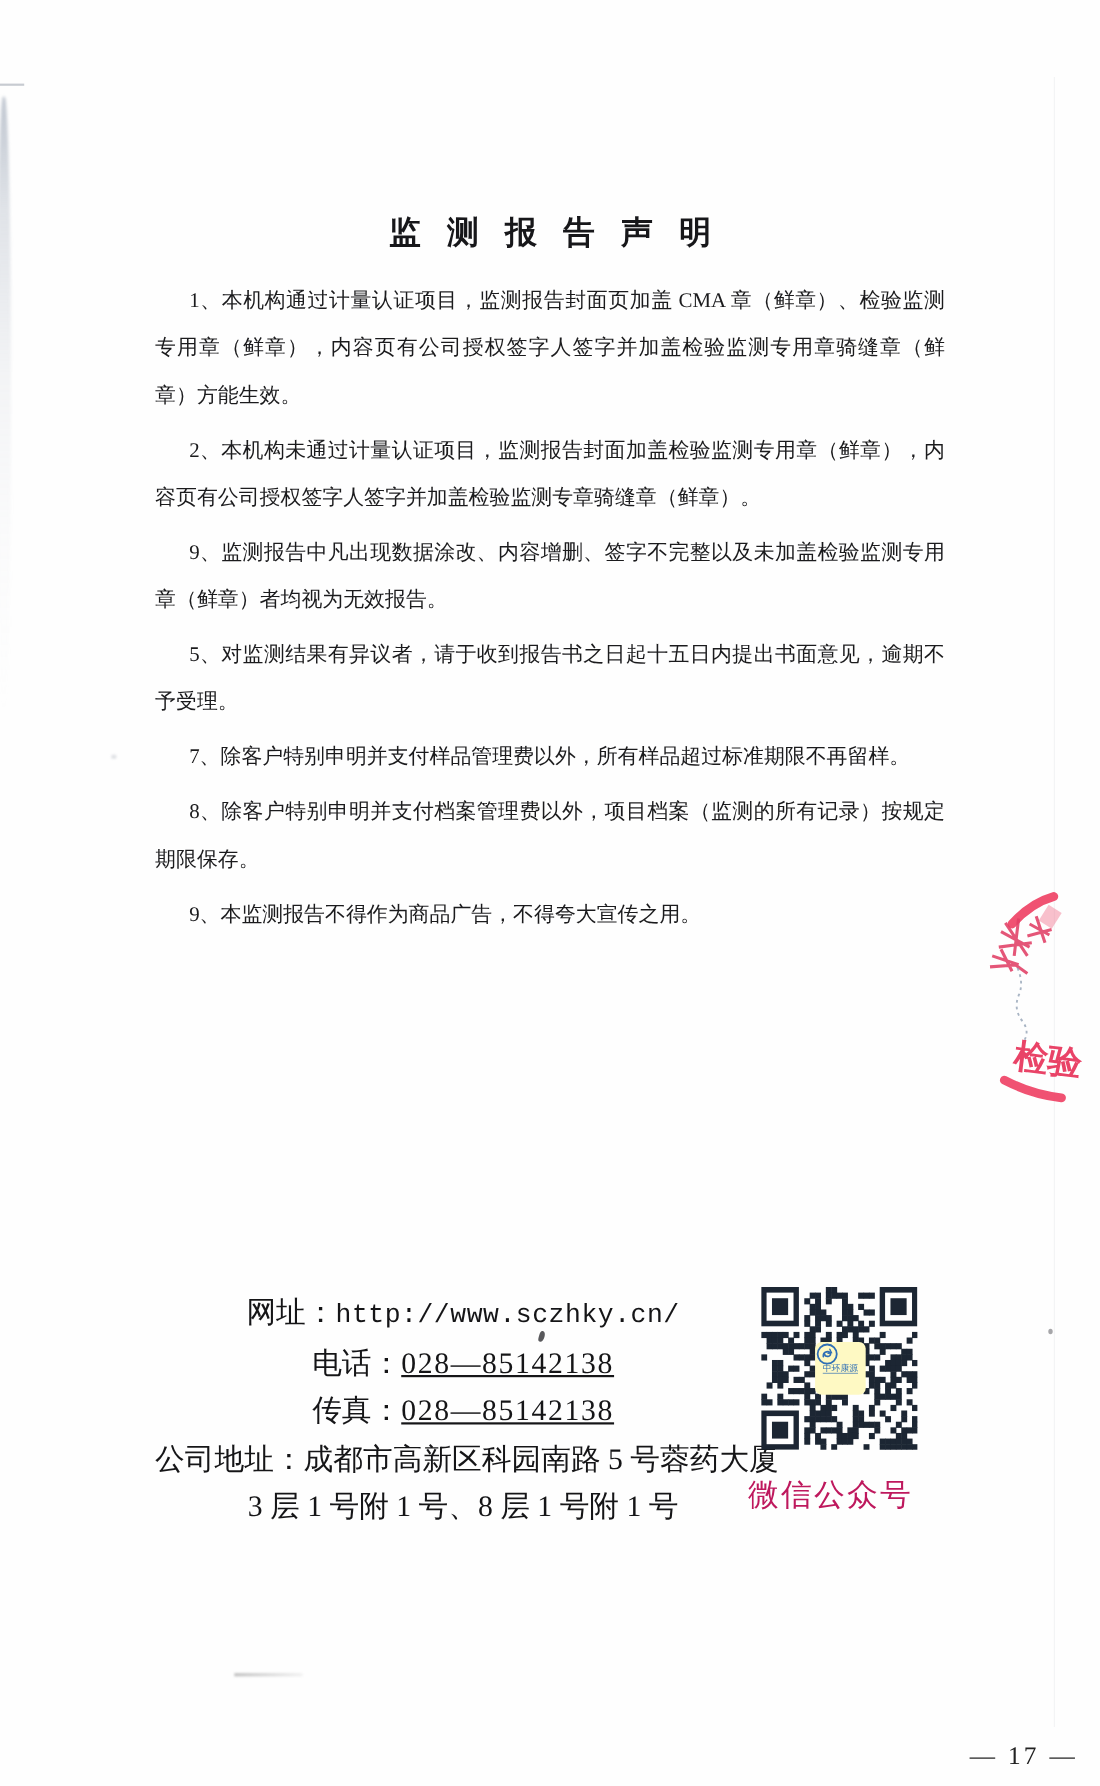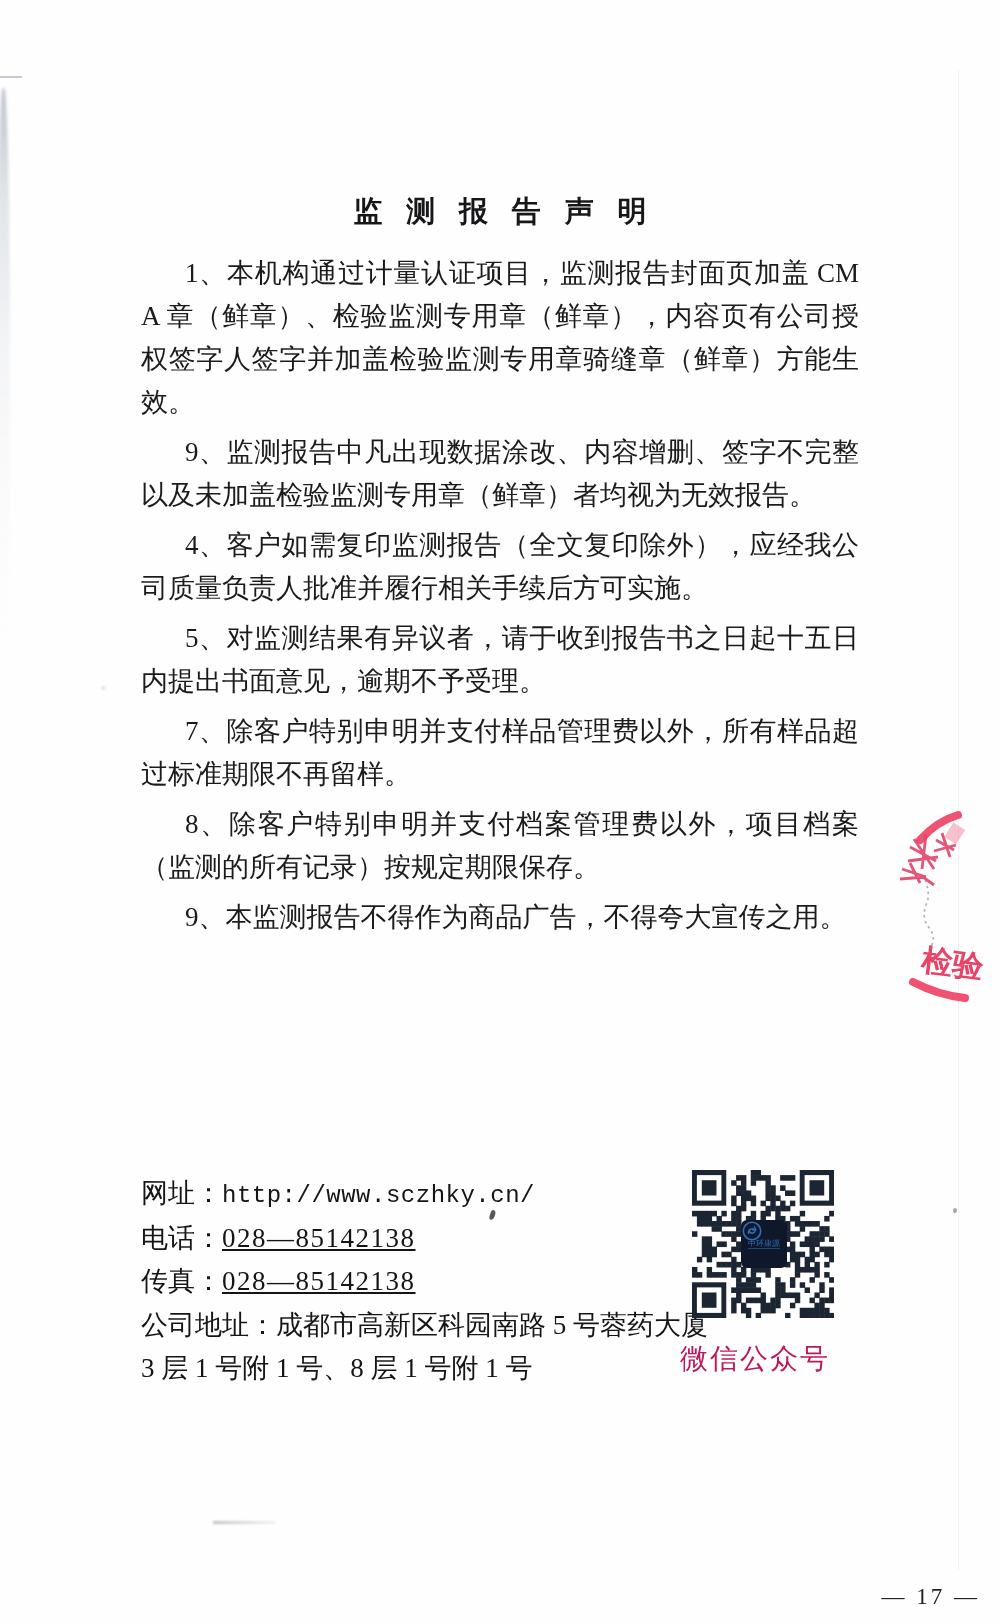--- a/index.html
+++ b/index.html
@@ -16,44 +16,44 @@
     position:absolute;left:141px;top:192px;width:718px;
     text-align:center;
     font-size:29px;font-weight:700;
     letter-spacing:0.82em;text-indent:0.82em; 
     color:#17171a;
     white-space:nowrap;
   }
   
   .statement{
     position:absolute;left:141px;top:252px;width:718px;
-    font-size:27px;line-height:43px;
+    font-size:19px;line-height:43px;
     text-align:justify;word-break:break-all;
     color:#1b1b1d;
   }
   .statement p{margin:0 0 7px 0;text-indent:1.63em;}
   
   .contact{
     position:absolute;left:141px;top:1172px;width:560px;
     font-size:27px;line-height:43.2px;color:#151517;
   }
-  .contact .row{white-space:nowrap;}
+  .contact .row{white-space:nowrap;text-align:center;}
   .contact .mono{
     font-family:"Liberation Mono","DejaVu Sans Mono",monospace;
     font-size:24px;letter-spacing:0.5px;
   }
   .contact .num{letter-spacing:1.5px;text-decoration:underline;}
   
   .qr{
     position:absolute;left:692px;top:1170px;width:142px;height:148px;
   }
   .qr svg{position:absolute;left:0;top:0;filter:blur(0.3px);}
   .qr-logo{
     position:absolute;left:49px;top:50px;width:46px;height:48px;
-    background:#0f172a;border-radius:6px;
+    background:#fef9c3;border-radius:6px;
     display:flex;flex-direction:column;align-items:center;justify-content:center;
     gap:1px;
   }
   .qr-logo-text{
     font-size:8px;line-height:8px;color:#2f6fb5;
     letter-spacing:0;white-space:nowrap;
     font-family:"Liberation Sans","DejaVu Sans",sans-serif;
     border-bottom:1px solid rgba(47,111,181,.55);
     filter:blur(0.3px);
   }
@@ -123,22 +123,22 @@
   <div class="smudge-line"></div>
   <div class="speck-1"></div>
   <div class="speck-2"></div>
   <div class="speck-3"></div>
   <div class="edge-line"></div>
 
   <div class="doc-title">监测报告声明</div>
 
   <div class="statement">
     <p>1、本机构通过计量认证项目，监测报告封面页加盖 CMA 章（鲜章）、检验监测专用章（鲜章），内容页有公司授权签字人签字并加盖检验监测专用章骑缝章（鲜章）方能生效。</p>
+    <p>2、本机构未通过计量认证项目，监测报告封面加盖检验监测专用章（鲜章），内容页有公司授权签字人签字并加盖检验监测专章骑缝章（鲜章）。</p>
     <p>9、监测报告中凡出现数据涂改、内容增删、签字不完整以及未加盖检验监测专用章（鲜章）者均视为无效报告。</p>
-    <p>4、客户如需复印监测报告（全文复印除外），应经我公司质量负责人批准并履行相关手续后方可实施。</p>
     <p>5、对监测结果有异议者，请于收到报告书之日起十五日内提出书面意见，逾期不予受理。</p>
     <p>7、除客户特别申明并支付样品管理费以外，所有样品超过标准期限不再留样。</p>
     <p>8、除客户特别申明并支付档案管理费以外，项目档案（监测的所有记录）按规定期限保存。</p>
     <p>9、本监测报告不得作为商品广告，不得夸大宣传之用。</p>
   </div>
 
   <div class="contact">
     <div class="row">
       <span>网址：</span><span class="mono">http://www.sczhky.cn/</span>
     </div>

